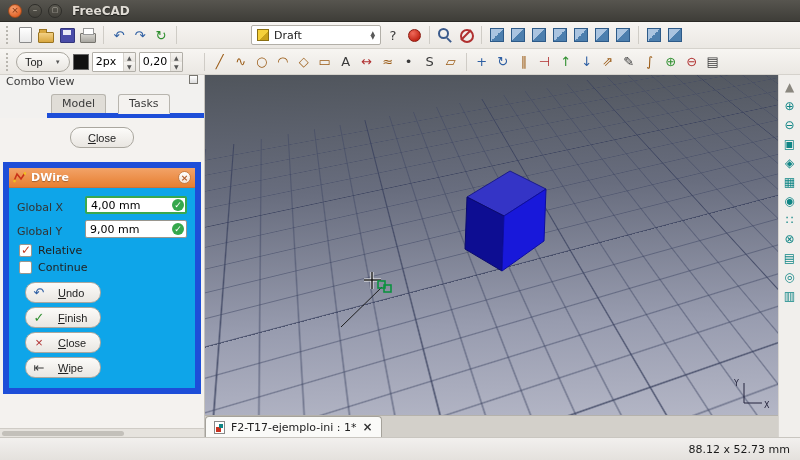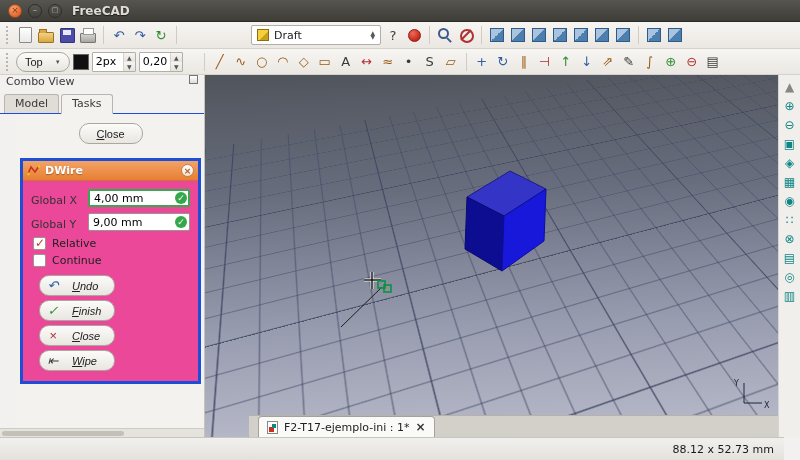--- a/index.html
+++ b/index.html
@@ -68,80 +68,80 @@
   .spin .arrows span{flex:1;display:flex;align-items:center;justify-content:center;font-size:6px;color:#555;
                      background:linear-gradient(#f6f4f1,#e6e3de);}
 
   
   .main{position:absolute;top:75px;left:0;right:0;bottom:23px;display:flex;}
 
   
   .left-panel{width:205px;flex:0 0 auto;display:flex;flex-direction:column;background:#f2f1ef;border-right:1px solid #c6c3bd;}
   .panel-title-row{height:17px;display:flex;align-items:flex-start;justify-content:space-between;padding:0 6px;color:#3a3a3a;}
   .undock{width:9px;height:9px;border:1px solid #77756f;background:linear-gradient(#fff,#ddd);}
-  .tabs{display:flex;gap:2px;padding:2px 4px 0 4px;border-bottom:1px solid #1d4ed8;}
+  .tabs{display:flex;gap:12px;padding:2px 4px 0 4px;border-bottom:5px solid #1d4ed8;margin-left:47px;}
   .tab{padding:2px 10px 3px 10px;background:#e0ddd7;border:1px solid #b8b5ae;border-bottom:none;
        border-radius:3px 3px 0 0;color:#3a3a3a;}
   .tab.active{background:#f4f2ef;margin-bottom:-1px;border-bottom:1px solid #f4f2ef;}
-  .tasks-body{flex:1;overflow:hidden;padding-top:9px;background:#f4f2ef;margin-left:17px;}
+  .tasks-body{flex:1;overflow:hidden;padding-top:9px;background:#f4f2ef;}
   .close-top{display:flex;margin:0 auto 14px auto;width:64px;justify-content:center;}
 
-  .taskbox{margin:0 3px;border:3px solid #1d4ed8;background:#ec4899;}
+  .taskbox{margin:0 3px;border:6px solid #1d4ed8;background:#0ea5e9;}
   .taskhdr{height:20px;display:flex;align-items:center;gap:5px;padding:0 4px;
            background:linear-gradient(#f2a368,#e77f31);border-bottom:1px solid #cf7134;}
   .taskhdr .thtitle{color:#fff;font-weight:bold;text-shadow:0 1px 1px rgba(0,0,0,.3);}
   .thclose{width:13px;height:13px;margin-left:auto;border-radius:50%;display:flex;align-items:center;justify-content:center;
            background:linear-gradient(#fff,#f2e2d4);border:1px solid #c87e46;color:#b05a28;font-size:9px;font-weight:bold;}
   .thclose::before{content:"×";}
   .taskcontent{padding:8px 8px 10px 8px;}
   .frow{display:flex;align-items:flex-end;margin-bottom:6px;}
   .frow label{width:52px;color:#333;}
   .fwrap{position:relative;margin-left:auto;border-radius:6px;}
   .fwrap input{width:102px;height:18px;border:1px solid #99968e;border-radius:2px;padding:0 17px 0 4px;
                font:11px "DejaVu Sans","Liberation Sans",sans-serif;background:#fff;}
   .fwrap.focus input{border:2px solid #3aa84e;}
   .valid{position:absolute;right:3px;top:3px;width:12px;height:12px;border-radius:50%;background:#35a84c;
          color:#fff;font-size:9px;display:flex;align-items:center;justify-content:center;}
   .valid::before{content:"✓";}
   .crow{display:flex;align-items:center;gap:6px;margin:4px 0 4px 2px;}
   .cb{width:13px;height:13px;background:#fff;border:1px solid #9a978f;border-radius:2px;position:relative;flex:0 0 auto;}
   .cb.checked::before{content:"✓";position:absolute;top:-2px;left:1px;color:#c43b22;font-weight:bold;font-size:12px;}
-  .act{width:76px;margin:4px 0 0 8px;justify-content:flex-start;padding:0 6px;font-style:italic;}
+  .act{width:76px;margin:4px 0 0 8px;justify-content:flex-start;padding:0 6px;}
   .act .ic{width:14px;height:14px;}
   .panel-hscroll{height:9px;background:#e6e3de;border-top:1px solid #cfccc6;position:relative;}
   .panel-hscroll::before{content:"";position:absolute;left:2px;top:2px;width:60%;height:5px;background:#c3c0ba;border-radius:3px;}
 
   
   .viewport{position:relative;flex:1;overflow:hidden;
             background:linear-gradient(178deg,#50555c 0%,#686d7e 32%,#989caf 68%,#babccb 100%);}
   .vp-grid{position:absolute;left:-60%;top:-10%;width:260%;height:250%;
     background-image:
       repeating-linear-gradient(0deg, rgba(60,68,98,.5) 0 1px, transparent 1px 26px),
       repeating-linear-gradient(90deg, rgba(60,68,98,.5) 0 1px, transparent 1px 26px),
       repeating-linear-gradient(0deg, rgba(42,50,78,.55) 0 1px, transparent 1px 130px),
       repeating-linear-gradient(90deg, rgba(42,50,78,.55) 0 1px, transparent 1px 130px);
     transform:perspective(600px) rotateX(55deg) rotateZ(-20deg);transform-origin:45% 12%;}
   .vp-svg{position:absolute;top:0;left:0;width:573px;height:340px;}
   .axis{position:absolute;right:6px;bottom:28px;width:40px;height:34px;}
   .tabstrip{position:absolute;left:0;right:0;bottom:0;height:22px;background:#d3d0ca;border-top:1px solid #b5b2ac;
-            display:flex;align-items:flex-end;padding-left:9px;margin-left:44px;}
+            display:flex;align-items:flex-end;padding-left:0;}
   .doctab{display:inline-flex;align-items:center;gap:6px;height:21px;padding:0 8px;background:#fafaf8;
           border:1px solid #a5a29b;border-bottom:none;border-radius:4px 4px 0 0;}
   .fcicon{position:relative;width:11px;height:13px;background:#fff;border:1px solid #888;}
   .fcicon::before{content:"";position:absolute;left:1px;bottom:1px;width:5px;height:5px;background:#c8311f;}
   .fcicon::after{content:"";position:absolute;right:1px;top:2px;width:4px;height:4px;background:#0f8585;}
   .tabclose{font-weight:bold;color:#333;font-size:12px;line-height:1;}
   .tabclose::before{content:"×";}
 
   
   .rbar{width:22px;flex:0 0 auto;background:#f1efec;border-left:1px solid #d8d5d0;display:flex;
         flex-direction:column;align-items:center;gap:3px;padding-top:4px;}
 
   
-  .statusbar{position:absolute;left:0;right:16px;bottom:0;height:23px;display:flex;align-items:center;
+  .statusbar{position:absolute;left:0;right:0;bottom:0;height:23px;display:flex;align-items:center;
              background:linear-gradient(#f2f0ee,#e4e1dd);border-top:1px solid #c9c6c0;justify-content:center;}
   .dims{margin-left:auto;padding-right:10px;color:#1a1a1a;}
   u{text-decoration:underline;}
 </style>
 </head>
 <body>
 
 <div class="window">
 
   <div class="titlebar">

